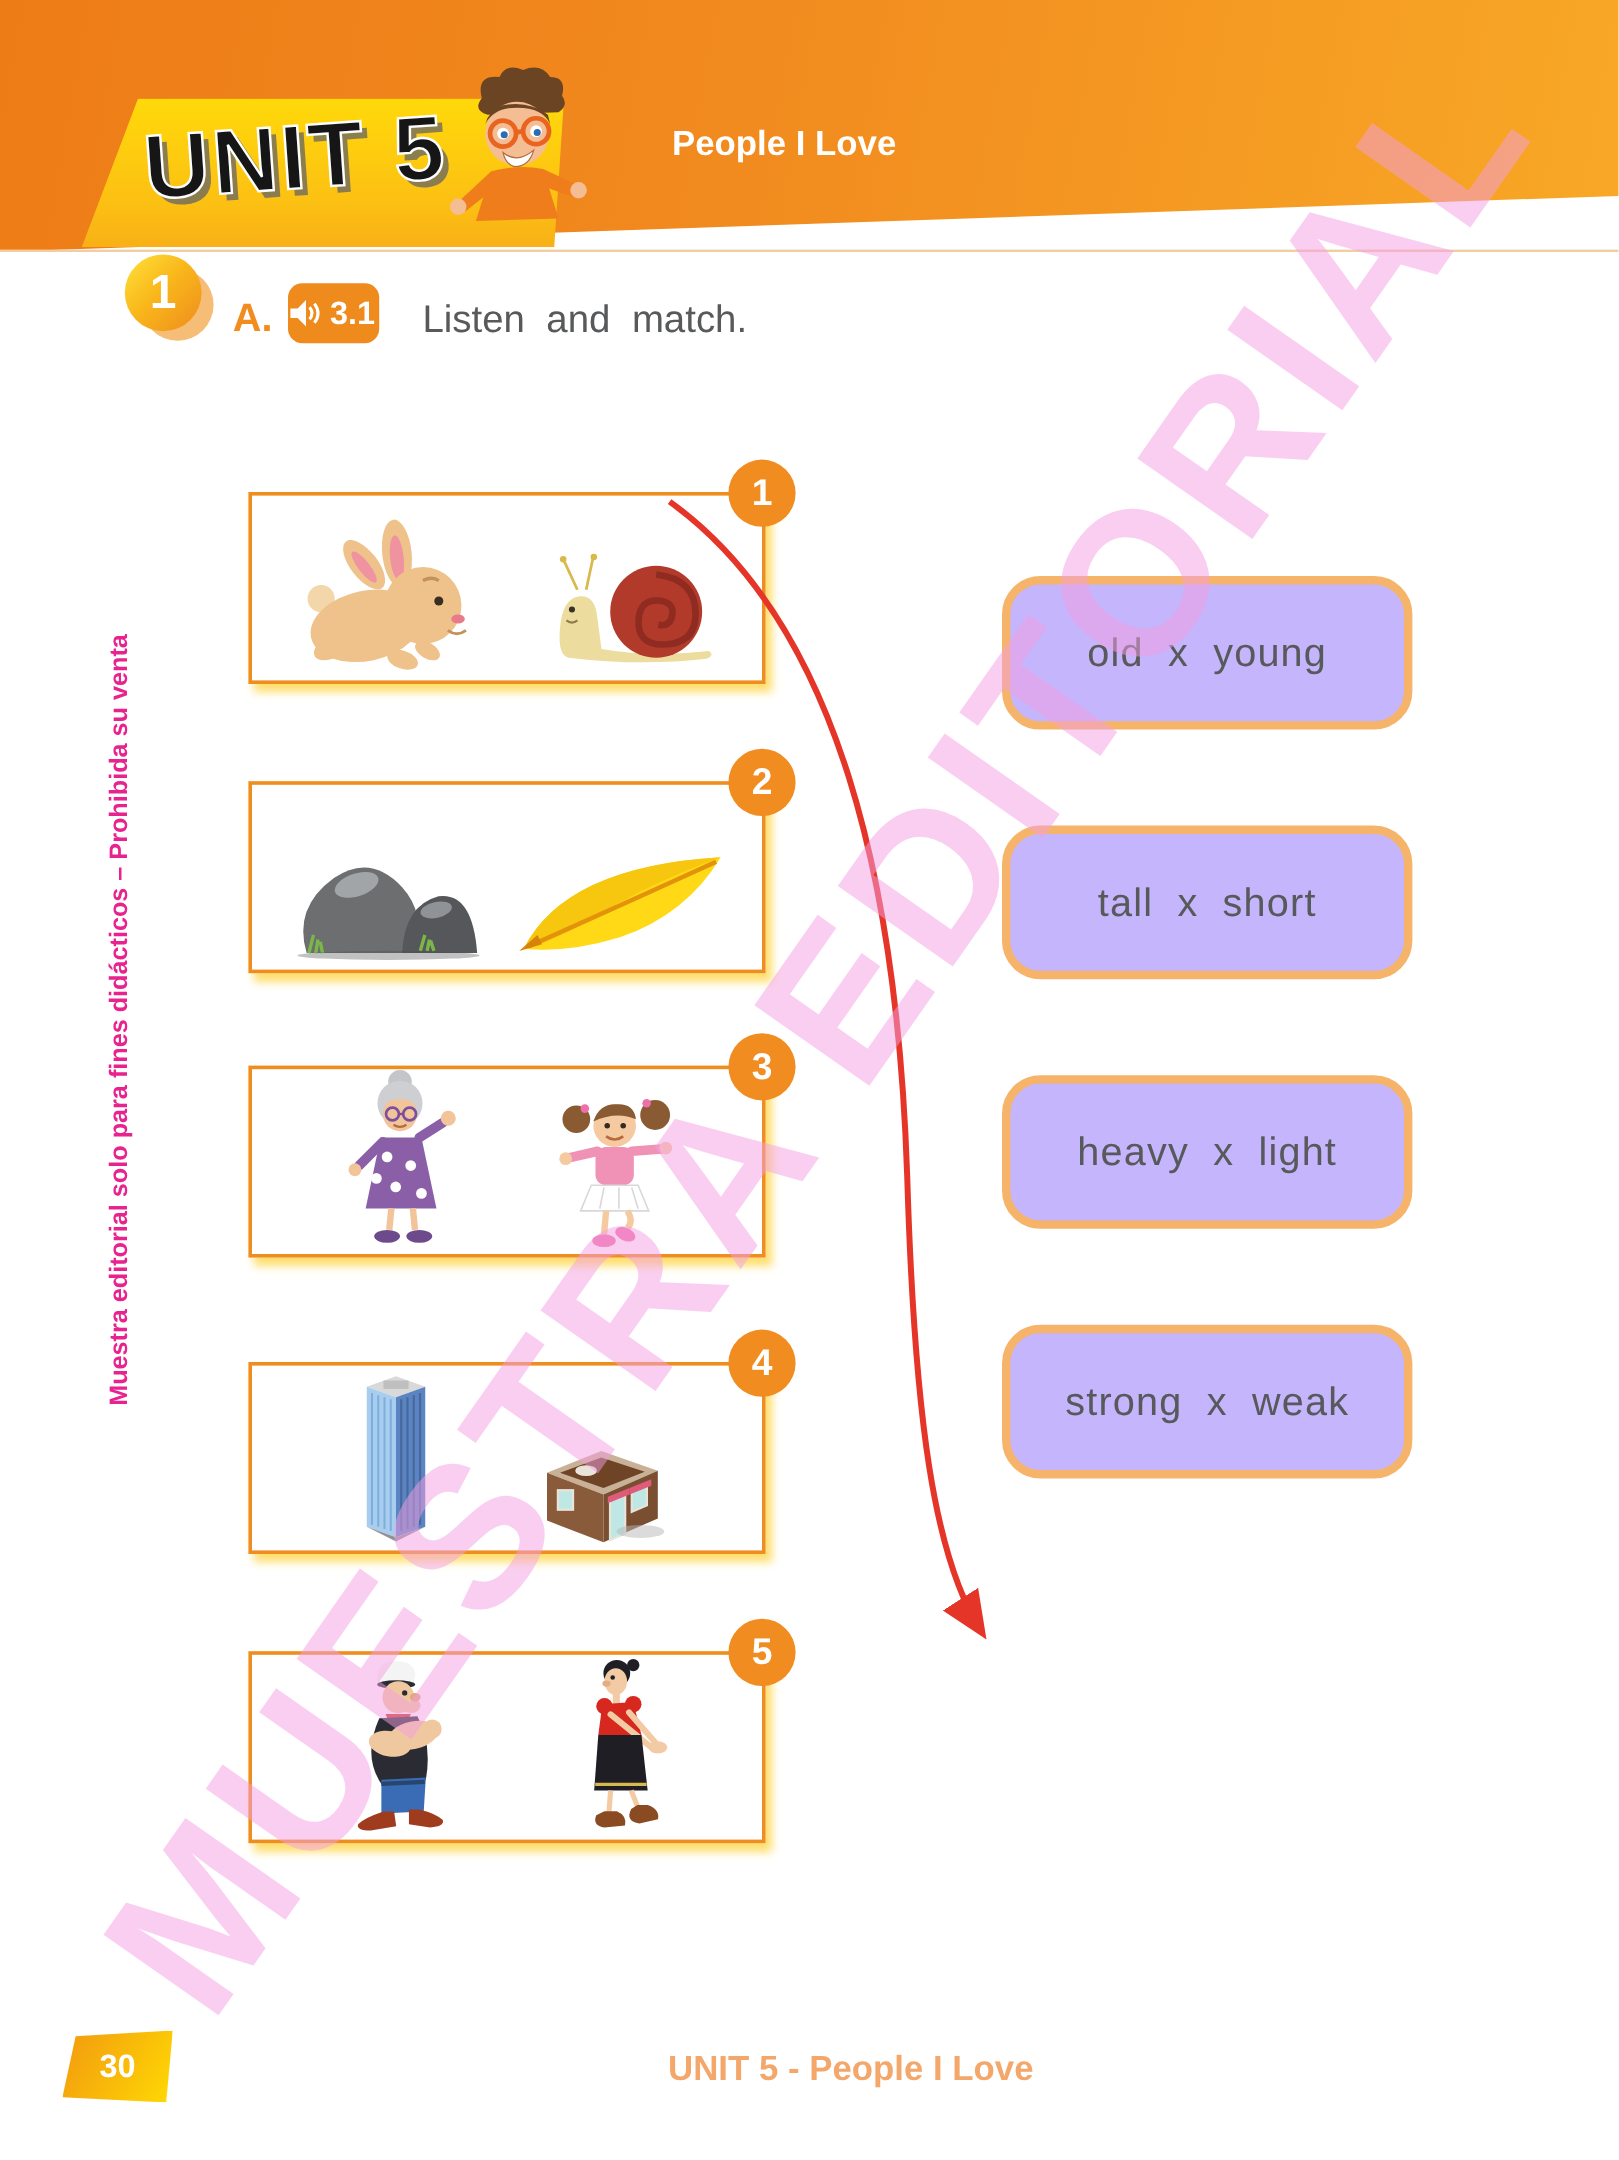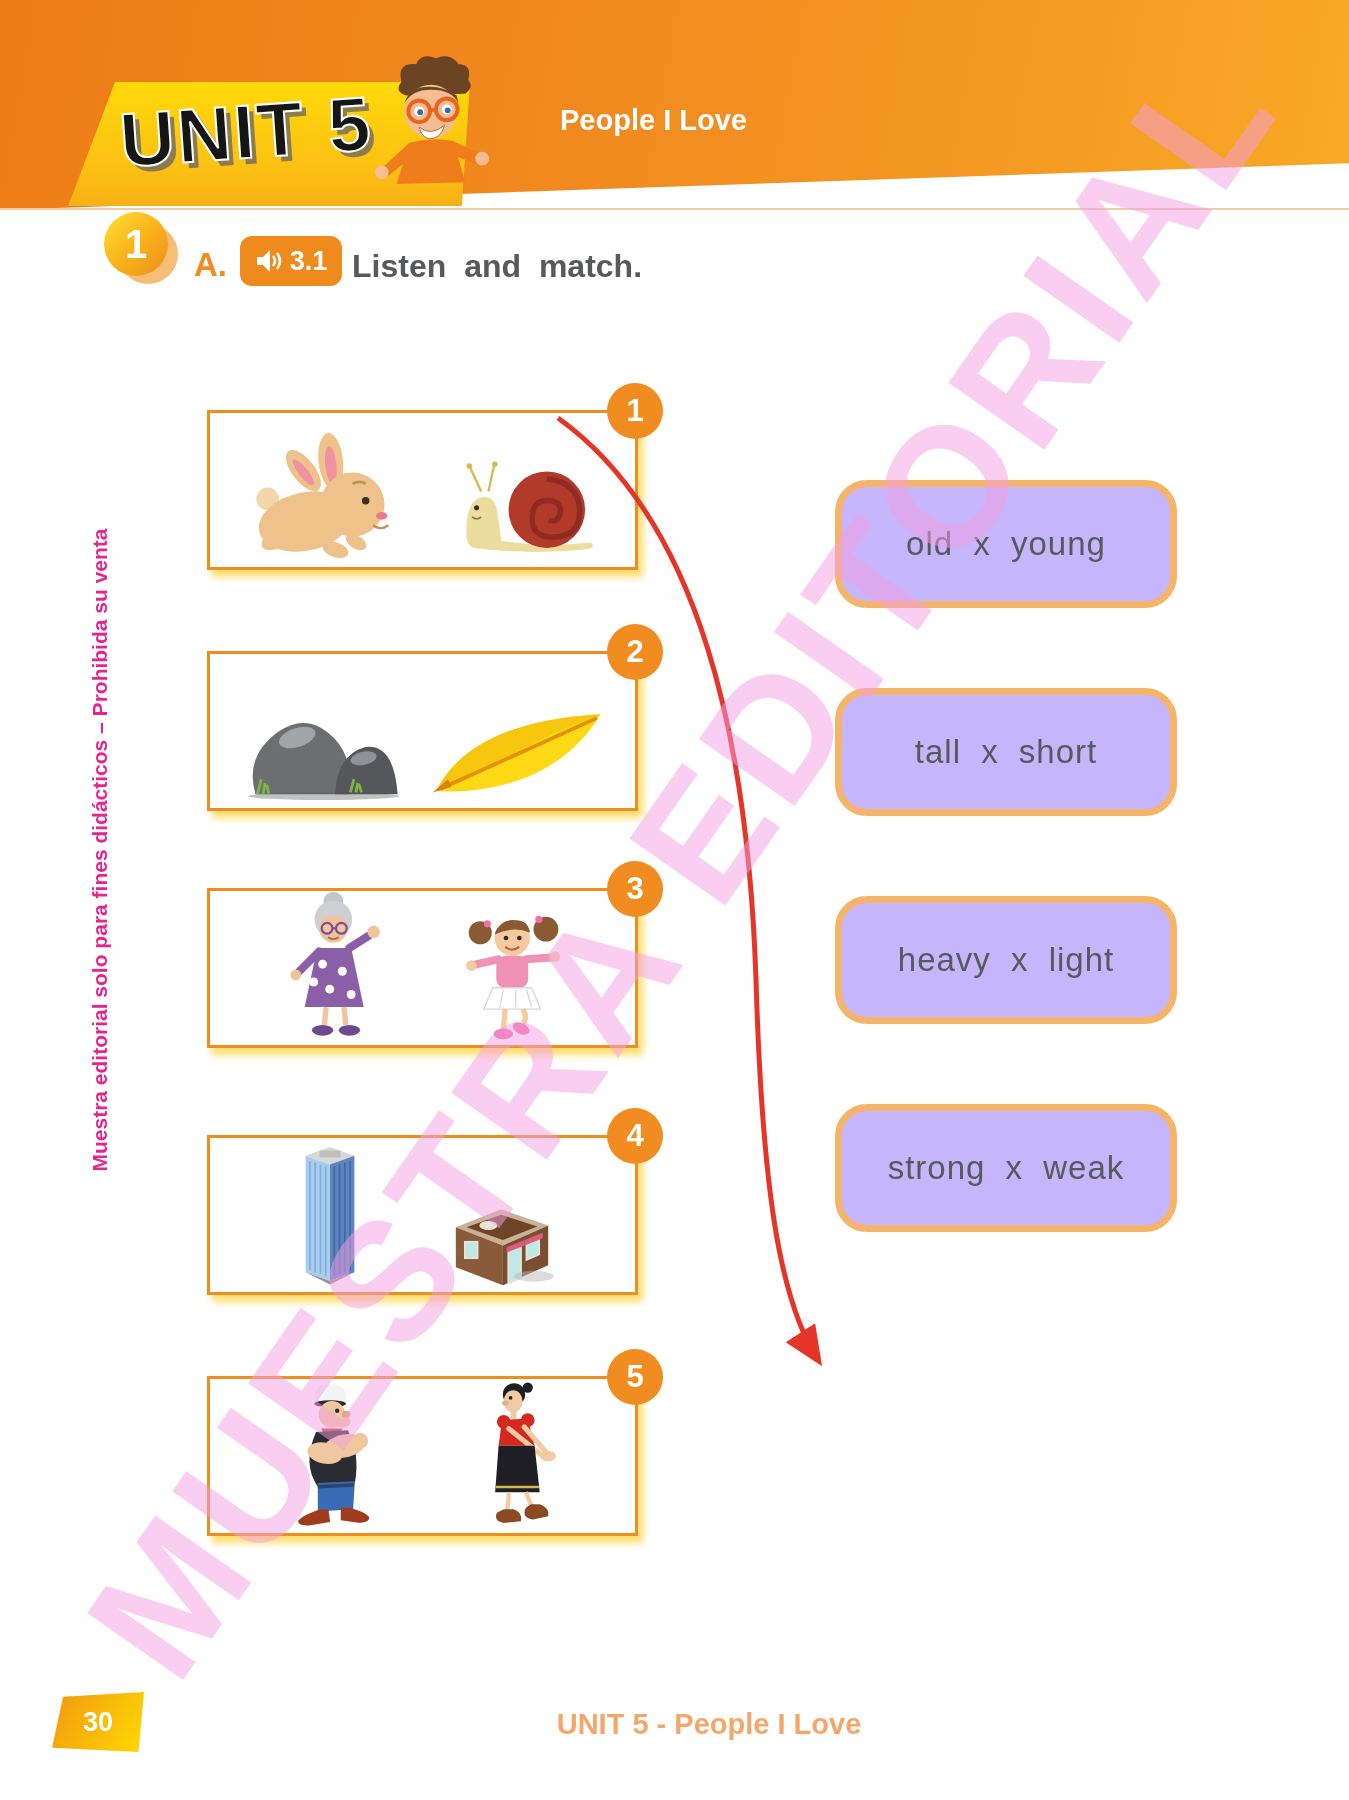--- a/index.html
+++ b/index.html
@@ -24,24 +24,24 @@
   .boy{position:absolute;left:372px;top:52px;}
 
   
   .act-circle-shadow{position:absolute;left:118px;top:224px;width:60px;height:60px;border-radius:50%;
           background:#f6bd77;}
   .act-circle{position:absolute;left:104px;top:212px;width:64px;height:64px;border-radius:50%;
           background:linear-gradient(135deg,#ffe23a 0%,#f9b81b 45%,#ef8c1d 100%);
           display:flex;align-items:center;justify-content:center;
           color:#fff;font-size:40px;font-weight:bold;}
   .act-letter{position:absolute;left:194px;top:246px;font-size:33px;font-weight:bold;color:#f28c1e;}
-  .audio-badge{position:absolute;left:240px;top:236px;width:102px;height:50px;border-radius:12px;
-          background:#ee8b1c;display:flex;align-items:center;justify-content:center;gap:7px;
+  .audio-badge{position:absolute;left:240px;top:236px;width:76px;height:50px;border-radius:12px;
+          background:#ee8b1c;display:flex;align-items:center;justify-content:flex-start;gap:7px;
           color:#fff;font-weight:bold;font-size:27px;}
-  .instruction{position:absolute;left:352px;top:248px;font-size:32px;font-weight:bold;
+  .instruction{position:absolute;left:352px;top:248px;font-size:32px;font-weight:normal;
           color:#58595b;word-spacing:9px;}
 
   
   .pic-box{position:absolute;left:207px;width:431px;height:160px;background:#fff;
           border:3px solid #ef8d1f;box-shadow:5px 7px 7px rgba(255,204,30,.65);
           display:flex;align-items:flex-end;justify-content:space-evenly;padding:4px 8px;box-sizing:border-box;}
   .pb1{top:410px}.pb2{top:651px}.pb3{top:888px}.pb4{top:1135px}.pb5{top:1376px}
   .badge{position:absolute;right:-28px;top:-30px;width:56px;height:56px;border-radius:50%;
           background:#f18c21;display:flex;align-items:center;justify-content:center;
           color:#fff;font-size:31px;font-weight:bold;z-index:3;}

